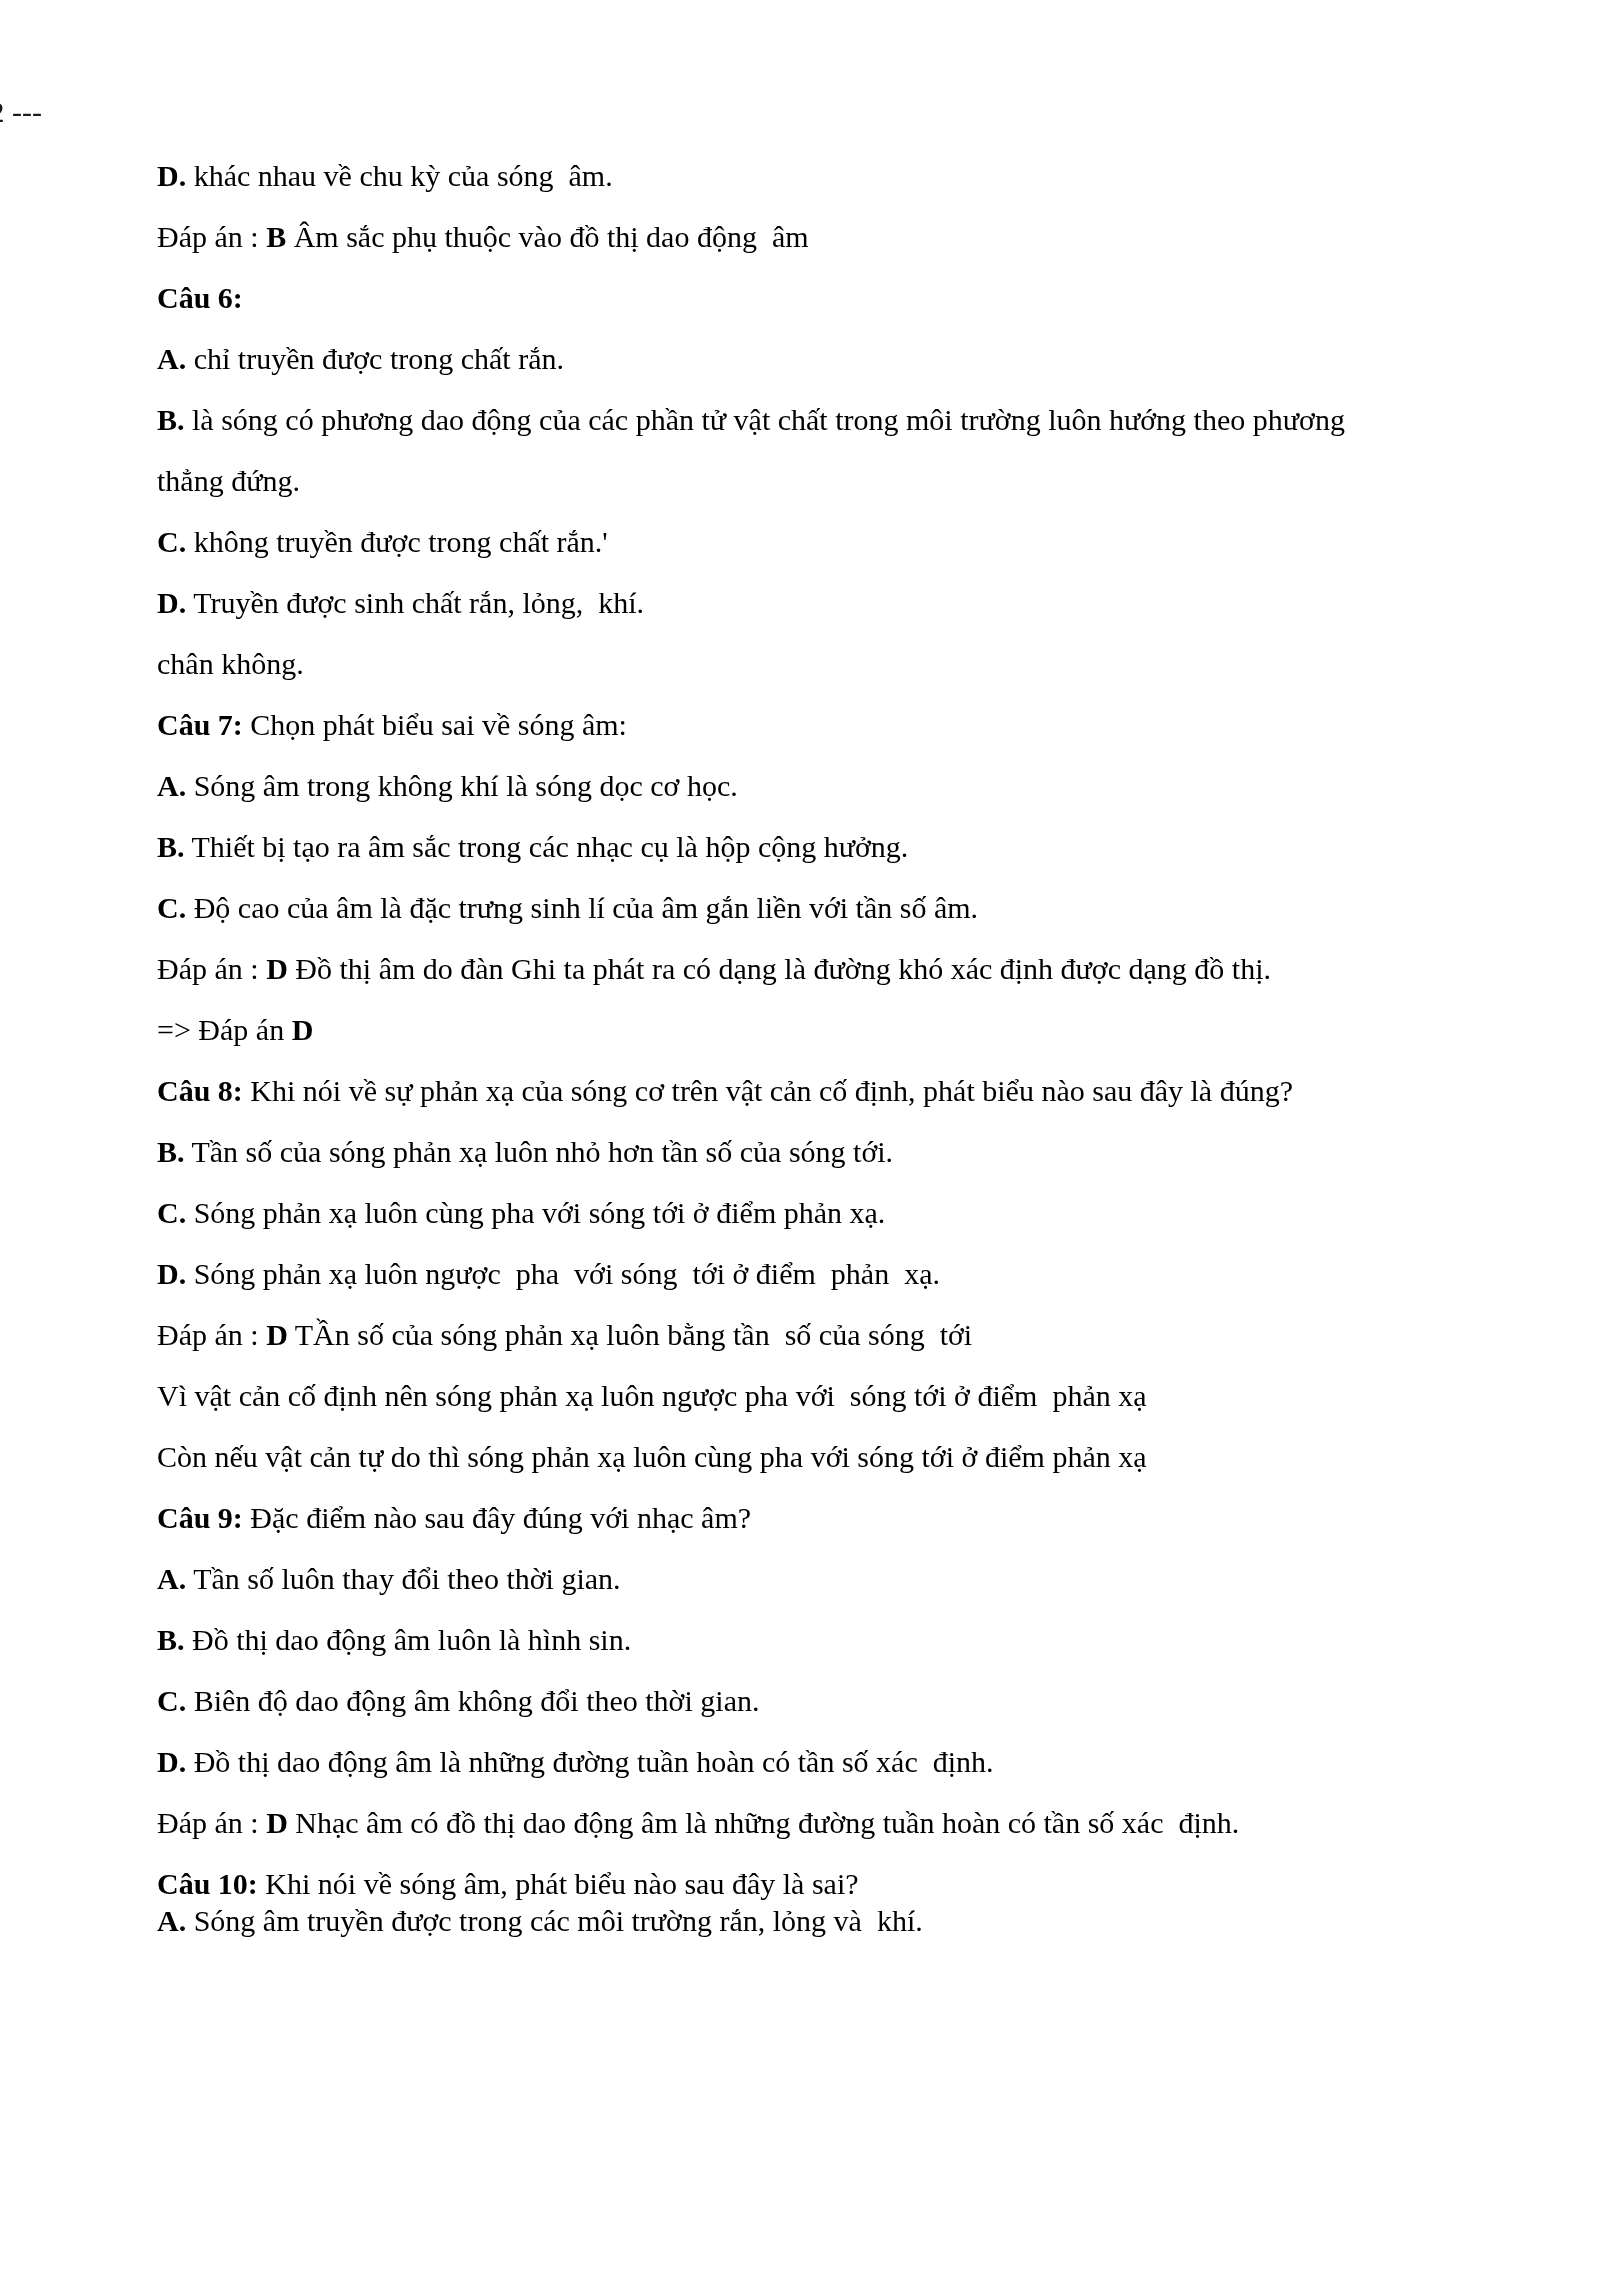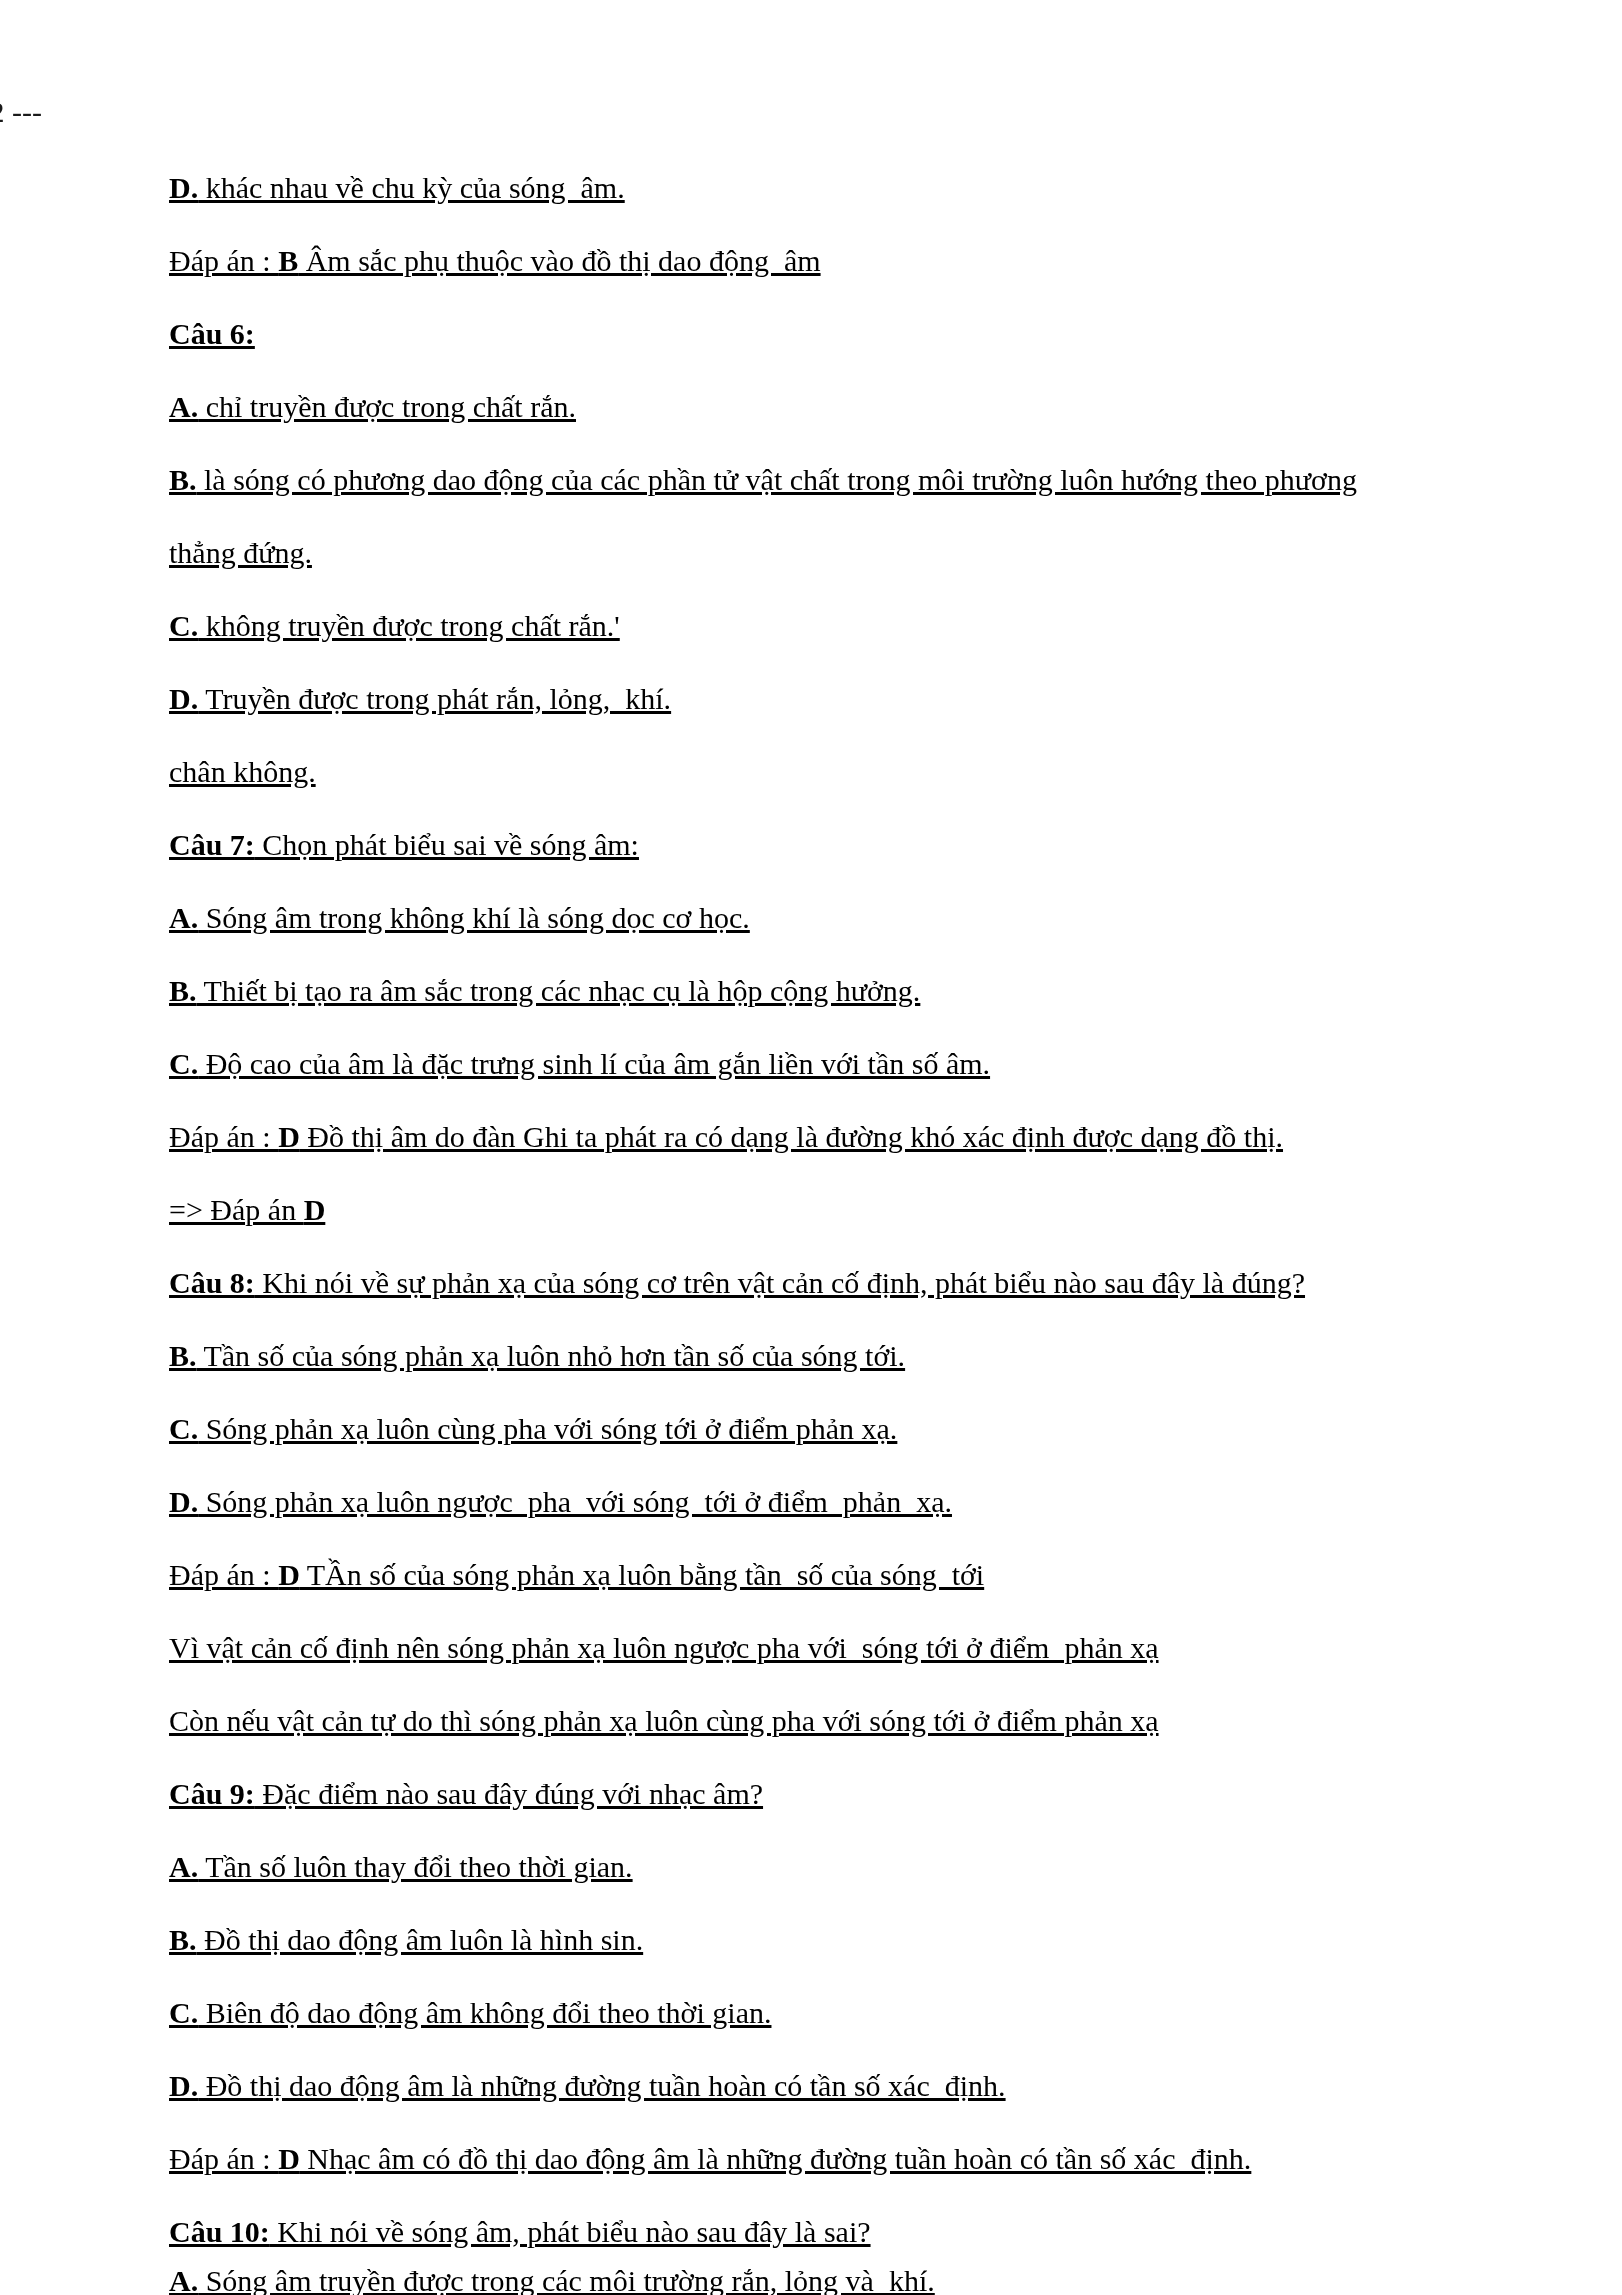--- a/index.html
+++ b/index.html
@@ -25,47 +25,46 @@
     white-space: pre;
     color: #1a1a1a;
   }
   .content {
     position: absolute;
     left: 157px;
     top: 145px;
     width: 1373px;
   }
   .line {
-    margin: 12px;
+    margin: 0;
     padding: 0;
     font-size: 30px;
     line-height: 61px;
     white-space: pre;
-    text-decoration: underline;
   }
   .content .line:last-child {
     margin-top: -24px;
   }
   .seg { font-weight: normal; }
   .seg.bold { font-weight: bold; }
 </style>
 </head>
 <body>
 
 <div class="page">
   <div class="header-fragment">2 ---</div>
   <div class="content">
       <p class="line"><span class="seg bold">D.</span><span class="seg"> khác nhau về chu kỳ của sóng  âm.</span></p>
       <p class="line"><span class="seg">Đáp án : </span><span class="seg bold">B</span><span class="seg"> Âm sắc phụ thuộc vào đồ thị dao động  âm</span></p>
       <p class="line"><span class="seg bold">Câu 6:</span></p>
       <p class="line"><span class="seg bold">A.</span><span class="seg"> chỉ truyền được trong chất rắn.</span></p>
       <p class="line"><span class="seg bold">B.</span><span class="seg"> là sóng có phương dao động của các phần tử vật chất trong môi trường luôn hướng theo phương</span></p>
       <p class="line"><span class="seg">thẳng đứng.</span></p>
       <p class="line"><span class="seg bold">C.</span><span class="seg"> không truyền được trong chất rắn.'</span></p>
-      <p class="line"><span class="seg bold">D.</span><span class="seg"> Truyền được trong phát rắn, lỏng,  khí.</span></p>
+      <p class="line"><span class="seg bold">D.</span><span class="seg"> Truyền được sinh chất rắn, lỏng,  khí.</span></p>
       <p class="line"><span class="seg">chân không.</span></p>
       <p class="line"><span class="seg bold">Câu 7:</span><span class="seg"> Chọn phát biểu sai về sóng âm:</span></p>
       <p class="line"><span class="seg bold">A.</span><span class="seg"> Sóng âm trong không khí là sóng dọc cơ học.</span></p>
       <p class="line"><span class="seg bold">B.</span><span class="seg"> Thiết bị tạo ra âm sắc trong các nhạc cụ là hộp cộng hưởng.</span></p>
       <p class="line"><span class="seg bold">C.</span><span class="seg"> Độ cao của âm là đặc trưng sinh lí của âm gắn liền với tần số âm.</span></p>
       <p class="line"><span class="seg">Đáp án : </span><span class="seg bold">D</span><span class="seg"> Đồ thị âm do đàn Ghi ta phát ra có dạng là đường khó xác định được dạng đồ thị.</span></p>
       <p class="line"><span class="seg">=&gt; Đáp án </span><span class="seg bold">D</span></p>
       <p class="line"><span class="seg bold">Câu 8:</span><span class="seg"> Khi nói về sự phản xạ của sóng cơ trên vật cản cố định, phát biểu nào sau đây là đúng?</span></p>
       <p class="line"><span class="seg bold">B.</span><span class="seg"> Tần số của sóng phản xạ luôn nhỏ hơn tần số của sóng tới.</span></p>
       <p class="line"><span class="seg bold">C.</span><span class="seg"> Sóng phản xạ luôn cùng pha với sóng tới ở điểm phản xạ.</span></p>

